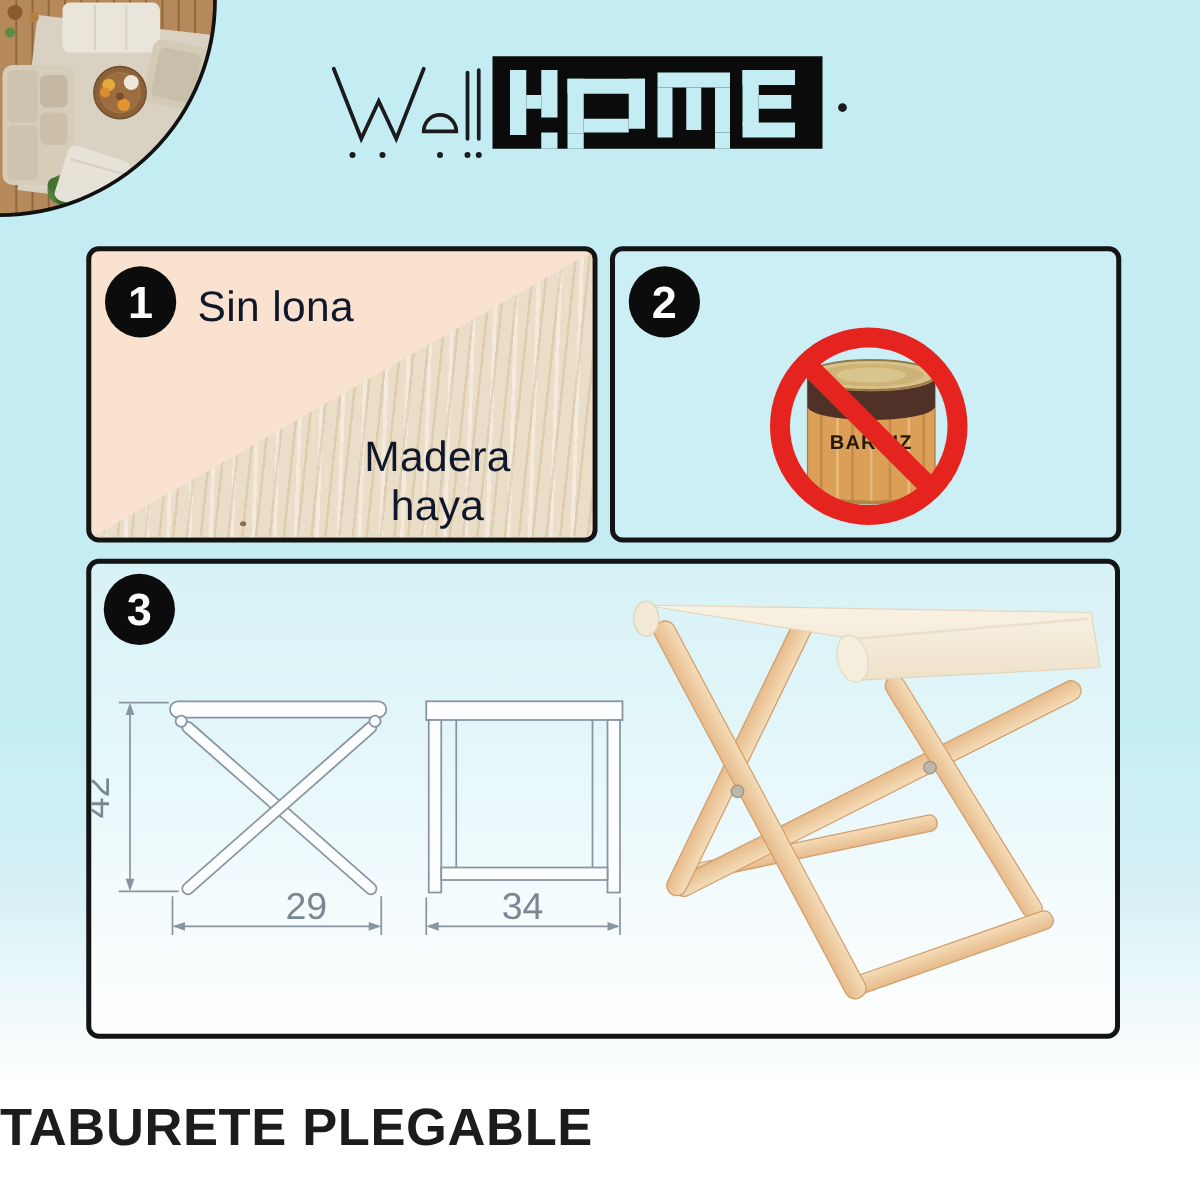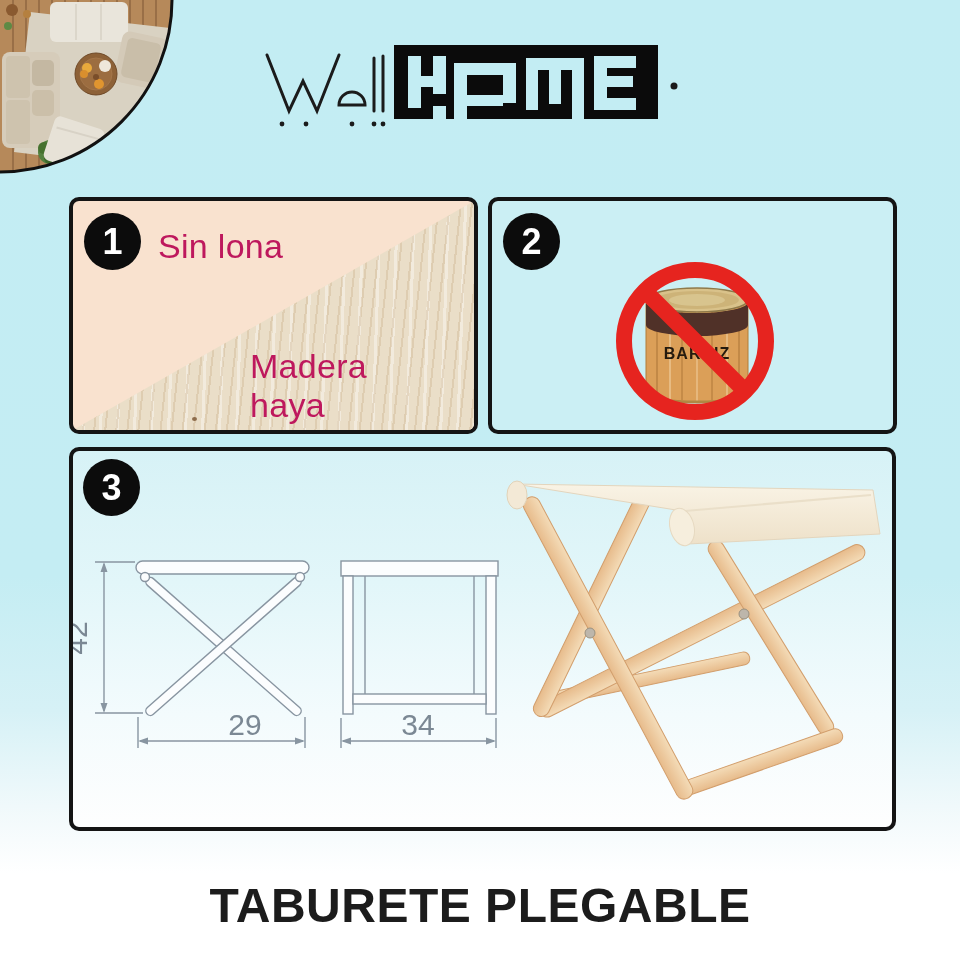--- a/index.html
+++ b/index.html
@@ -24,28 +24,28 @@
       repeating-linear-gradient(92deg, rgba(255,255,255,0.38) 0 3px, rgba(0,0,0,0) 3px 17px);
     clip-path:polygon(100% 0, 100% 100%, 0 100%);
   }
   .wood-speck{position:absolute;left:119px;top:216px;width:5px;height:4px;border-radius:50%;background:#8d6c4b;}
   .badge{
     position:absolute;width:57px;height:57px;border-radius:50%;background:#0c0c0c;
     color:#ffffff;font-size:36px;font-weight:bold;display:flex;align-items:center;justify-content:center;
   }
   .badge1,.badge2{left:11px;top:12px;}
   .badge3{left:10px;top:8px;}
-  .panel-label{position:absolute;color:#be185d;font-size:34px;letter-spacing:0.3px;}
+  .panel-label{position:absolute;color:#0f172a;font-size:34px;letter-spacing:0.3px;}
   .label-sin-lona{left:85px;top:26px;}
-  .label-madera{left:177px;top:146px;width:200px;}
+  .label-madera{left:177px;top:146px;width:200px;text-align:center;}
   .label-acabado{left:91px;top:24px;white-space:nowrap;}
   .panel-fill-svg{position:absolute;inset:0;width:100%;height:100%;}
   .title{
-    position:absolute;left:0;top:878px;width:960px;text-align:center;
-    font-size:48px;font-weight:bold;color:#1c1c1c;letter-spacing:0.5px;
+    position:absolute;left:0;top:878px;width:960px;
+    font-size:42px;font-weight:bold;color:#1c1c1c;letter-spacing:0.5px;
   }
 </style>
 </head>
 <body>
 
 <div class="page">
 
   <svg class="room-photo" viewBox="0 0 180 180">
     <defs>
       <clipPath id="qcircle">

